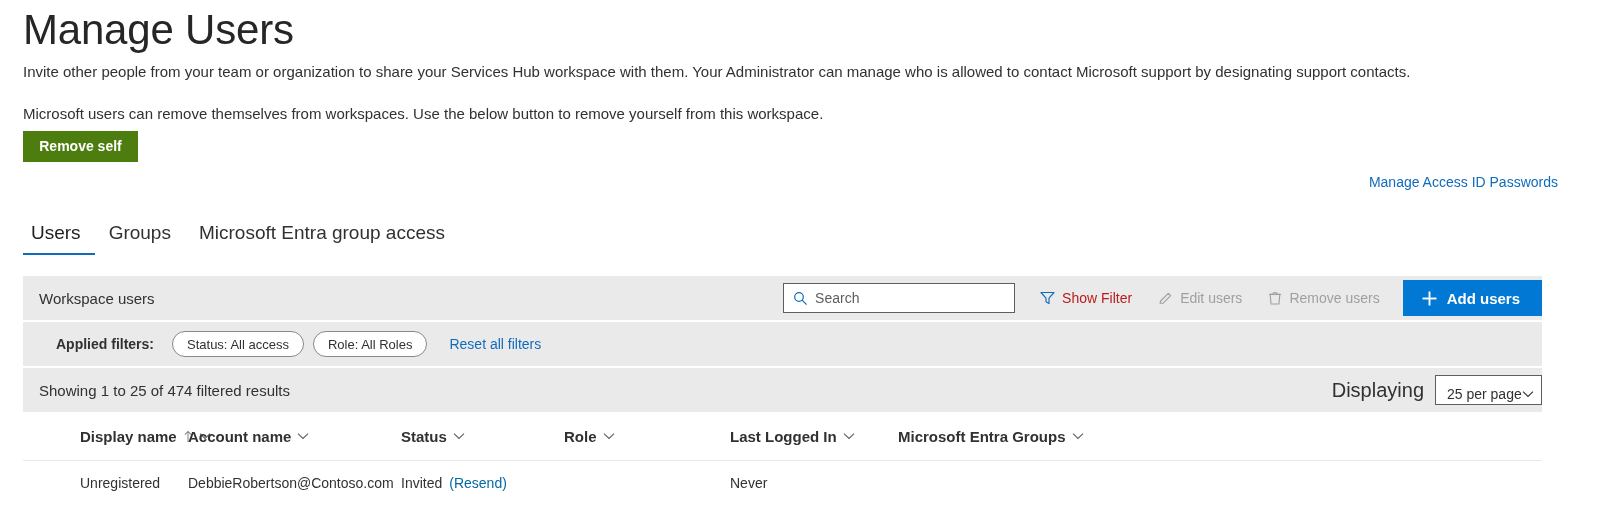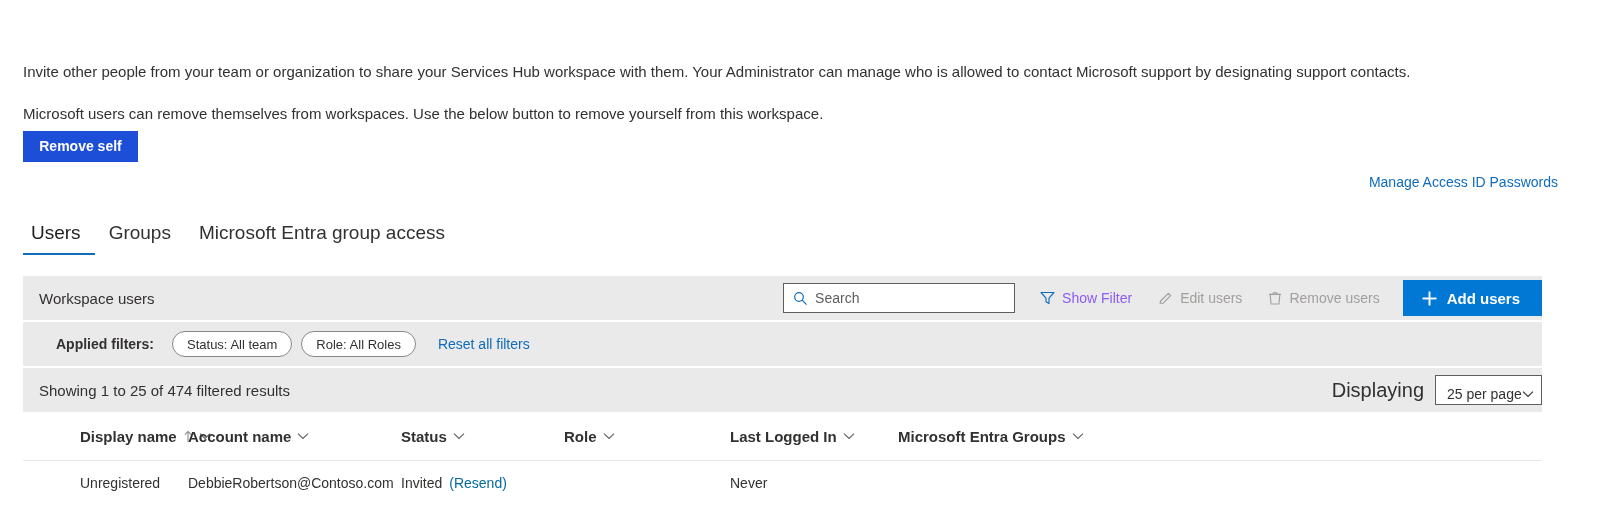--- a/index.html
+++ b/index.html
@@ -39,21 +39,21 @@
     font-size: 15px;
     line-height: 20px;
     color: #323130;
     white-space: nowrap;
   }
   .intro-1 { top: 62px; }
   .intro-2 { top: 104px; }
 
   .btn-primary {
     position: absolute;
-    background: #1d4ed8;
+    background: #4d7c0f;
     color: #ffffff;
     border: none;
     font-family: "Liberation Sans", sans-serif;
     font-size: 14px;
     font-weight: 700;
     cursor: pointer;
     padding: 0;
   }
   .remove-self {
     left: 23px;
@@ -156,21 +156,21 @@
     width: 180px;
     padding: 0;
   }
   .search-box input::placeholder { color: #605e5c; opacity: 1; }
 
   .tool-btn {
     display: flex;
     align-items: center;
     gap: 7px;
     font-size: 14px;
-    color: #8b5cf6;
+    color: #b91c1c;
     padding: 0 13px;
     height: 30px;
     cursor: pointer;
     white-space: nowrap;
     background: transparent;
     border: none;
     font-family: "Liberation Sans", sans-serif;
   }
   .tool-btn.first { margin-left: 12px; }
   .tool-btn.disabled { color: #a19f9d; cursor: default; }
@@ -320,20 +320,21 @@
   .c6 { width: 300px; }
 
   .chev { display: inline-block; }
   svg { display: block; }
 </style>
 </head>
 <body>
 
 <div class="page">
 
+  <h1 class="page-title">Manage Users</h1>
 
   <div class="intro-line intro-1">Invite other people from your team or organization to share your Services Hub workspace with them. Your Administrator can manage who is allowed to contact Microsoft support by designating support contacts.</div>
   <div class="intro-line intro-2">Microsoft users can remove themselves from workspaces. Use the below button to remove yourself from this workspace.</div>
 
   <button class="btn-primary remove-self">Remove self</button>
 
   <a class="manage-access-link">Manage Access ID Passwords</a>
 
   <div class="tabs">
     <div class="tab active">Users</div>
@@ -395,21 +396,21 @@
             </svg>
           </span>
           <span>Add users</span>
         </button>
 
       </div>
     </div>
 
     <div class="band band-filters">
       <div class="applied-filters-label">Applied filters:</div>
-      <div class="chip">Status: All team</div>
+      <div class="chip">Status: All access</div>
       <div class="chip">Role: All Roles</div>
       <a class="reset-link">Reset all filters</a>
     </div>
 
     <div class="band band-showing">
       <div class="showing-text">Showing 1 to 25 of 474 filtered results</div>
       <div class="displaying-wrap">
         <span class="displaying-label">Displaying</span>
         <div class="page-select">
           <span>25 per page</span>

